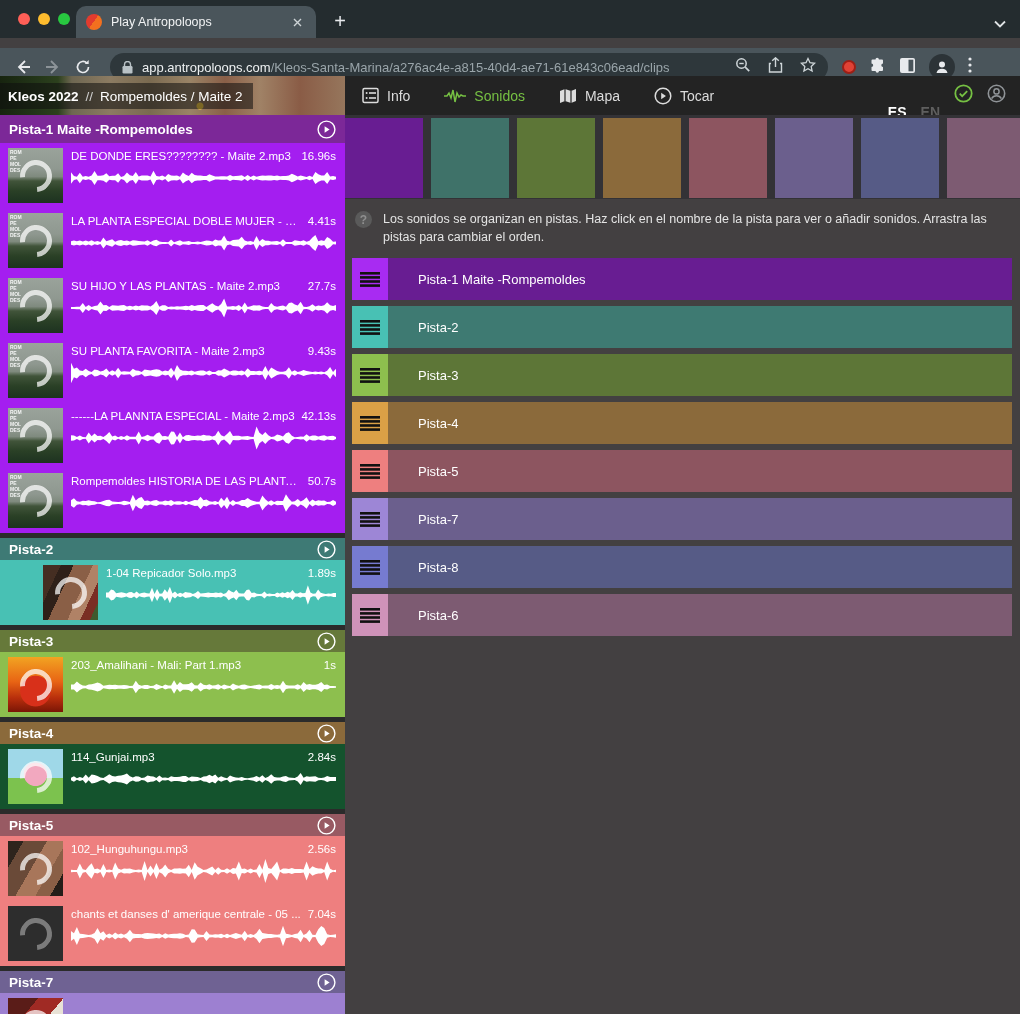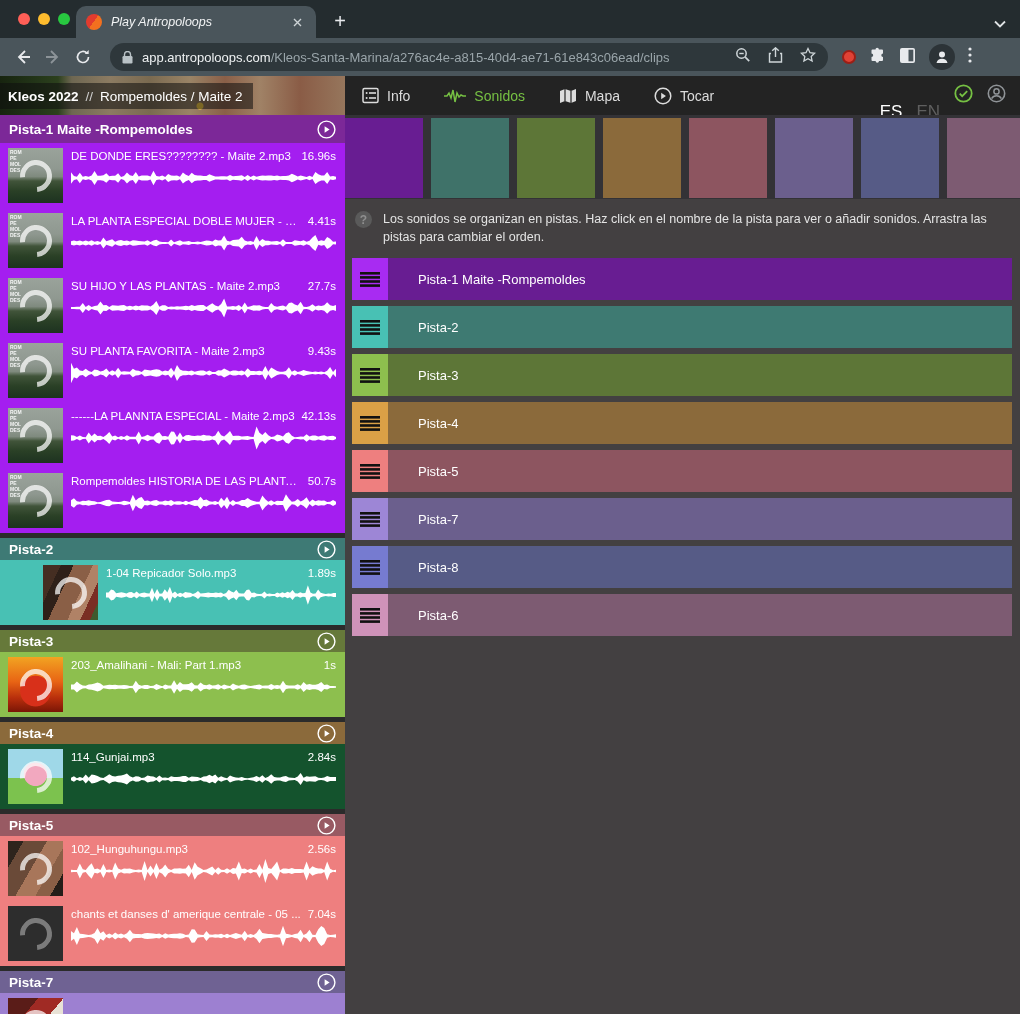--- a/index.html
+++ b/index.html
@@ -5,31 +5,31 @@
   * { margin:0; padding:0; box-sizing:border-box; }
   html,body { width:1020px; height:1014px; overflow:hidden; background:#434041;
     font-family:"Liberation Sans", sans-serif; }
   .browser { position:relative; width:1020px; height:1014px; }
 
   
   .tabstrip { position:absolute; left:0; top:0; width:1020px; height:38px; background:#242c2f; }
   .traffic { position:absolute; top:13px; left:18px; display:flex; gap:8px; }
   .traffic span { width:12px; height:12px; border-radius:50%; display:block; }
   .tab { position:absolute; left:76px; top:6px; width:240px; height:32px; background:#4a555b;
-    border-radius:10px 10px 0 0; display:flex; align-items:center; padding:8px 10px;font-style:italic; }
+    border-radius:10px 10px 0 0; display:flex; align-items:center; padding:8px 10px; }
   .favicon { width:16px; height:16px; border-radius:50%;
     background:linear-gradient(125deg,#e23b2e 0 48%,#f3701f 48%); margin-right:9px; flex:none; }
   .tab-title { color:#f1f3f4; font-size:12.5px; flex:1; white-space:nowrap; overflow:hidden; }
   .tab-close { width:17px; height:17px; flex:none; color:#cdd3d6; display:flex; align-items:center; justify-content:center; border-radius:50%; }
   .newtab { position:absolute; left:328px; top:10px; width:24px; height:24px; color:#e8eaed;
     font-size:20px; line-height:22px; text-align:center; border-radius:50%; }
   .tab-chevron { position:absolute; right:14px; top:14px; color:#dfe3e5; }
 
   
-  .toolbar { position:absolute; left:0; top:38px; width:1020px; height:38px; background:#4a555b;
+  .toolbar { position:absolute; left:0; top:48px; width:1020px; height:38px; background:#4a555b;
     display:flex; align-items:center; }
   .navbtn { width:30px; height:30px; display:flex; align-items:center; justify-content:center; border-radius:50%; flex:none; }
   .navbtn svg { display:block; }
   .back { margin-left:8px; } .fwd { opacity:.42; }
   .urlbar { height:28px; background:#2e373b; border-radius:14px; margin-left:12px; width:718px;
     display:flex; align-items:center; padding:0 12px; }
   .urlbar .lock { flex:none; margin-right:9px; display:flex; }
   .url { font-size:13px; white-space:nowrap; overflow:hidden; flex:1; }
   .url .domain { color:#eef1f2; } .url .path { color:#9aa5aa; }
   .url-icons { display:flex; gap:17px; align-items:center; flex:none; margin-left:10px; }
@@ -45,21 +45,21 @@
       linear-gradient(90deg,#17240f 0,#223418 34px,#2c401d 58px,#6e6752 72px,#8c7b62 110px,#7a6a50 150px,#9a8466 190px,#8a5f48 225px,#a08266 260px,#8a5c46 300px,#96765c 345px); }
   .breadcrumb { position:absolute; left:0; top:7px; height:26px; display:flex; align-items:center;
     background:rgba(15,15,15,.55); padding:0 10px 0 8px; color:#fff; font-size:13.5px; font-weight:700; white-space:nowrap; }
   .breadcrumb .sep { color:#cfcfcf; font-weight:400; margin:0 7px; }
   .breadcrumb .section { font-weight:400; }
   .appnav { display:flex; align-items:center; flex:1; padding-left:17px; }
   .appnav-item { display:flex; align-items:center; gap:8px; color:#dcdcdc; font-size:14px; margin-right:34px; }
   .appnav-item.active { color:#76c043; }
   .appnav-item svg { display:block; }
   .header-right { display:flex; align-items:center; gap:14px; margin-left:auto; padding-right:14px; }
-  .lang { font-size:17px; font-weight:400;margin-top:32px; }
+  .lang { font-size:14px; font-weight:700;margin-top:32px; }
   .lang.on { color:#fff; } .lang.off { color:#5f5f5f; }
 
   
   .sidebar { position:absolute; left:0; top:115px; width:345px; height:899px; background:#2b2b2b; overflow:hidden; }
   .track { margin-bottom:5px; }
   .track-header { display:flex; align-items:center; padding:0 9px; color:#fff; font-weight:700; font-size:13.5px; height:22px; }
   .track:first-child .track-header { height:28px; }
   .playbtn { margin-left:auto; display:flex; }
   .clips { }
   .clip { position:relative; height:65px; }

